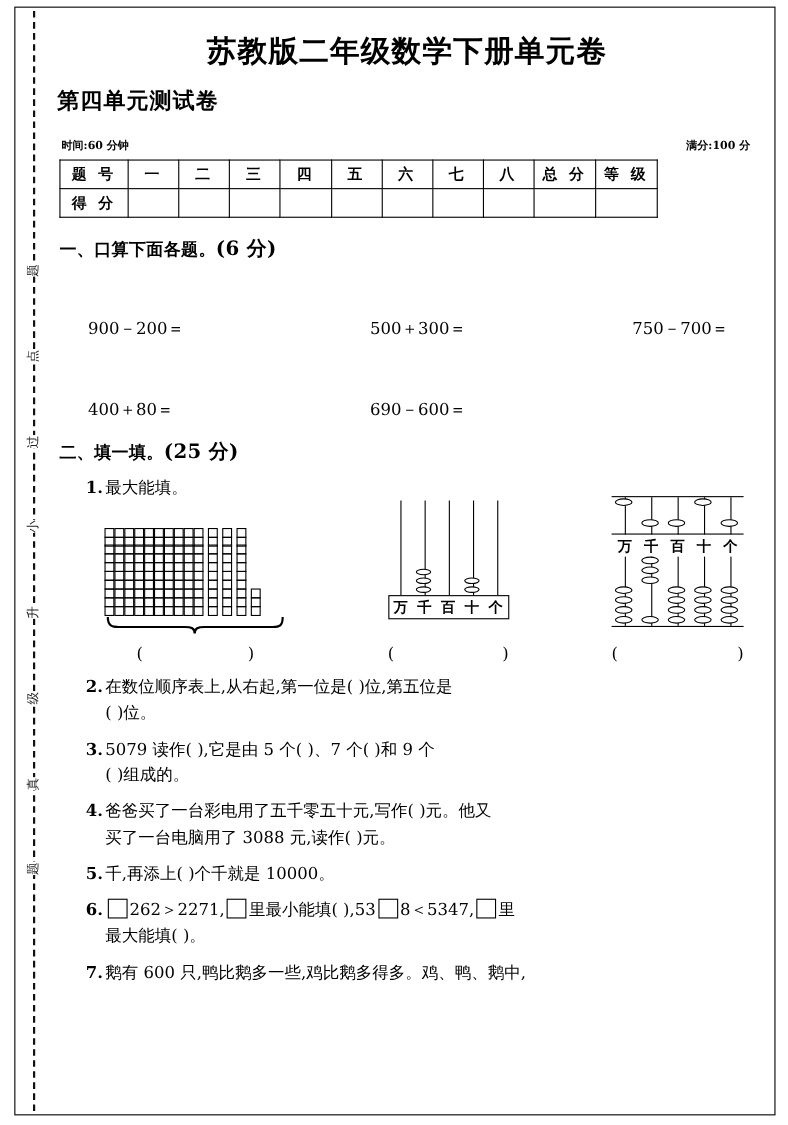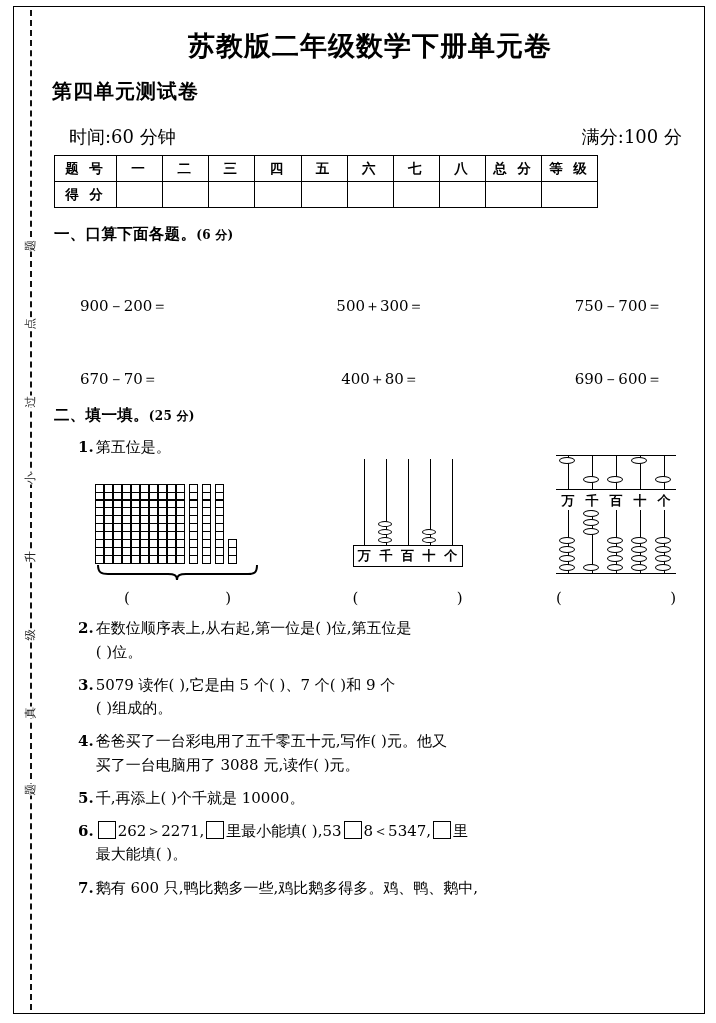--- a/index.html
+++ b/index.html
@@ -71,25 +71,24 @@
     font-size: 20px;
     font-weight: bold;
     letter-spacing: 1px;
     margin-top: 14px;
   }
 
   .meta-row {
     display: flex;
     justify-content: space-between;
     align-items: baseline;
-    font-size: 18px;
-    font-weight: normal;
+    font-size: 10px;
+    font-weight: bold;
     margin-top: 20px;
     padding: 0 6px 0 4px;
-    margin-left: 13px;
   }
 
   
   table.score {
     width: 544px;
     margin: 6px 0 0 2px;
     border-collapse: collapse;
     table-layout: fixed;
   }
   table.score td {
@@ -106,21 +105,21 @@
   table.score td.wide { width: 56px; }
 
   
   .sec-head {
     font-size: 15.5px;
     font-weight: bold;
     margin: 16px 0 4px 2px;
     letter-spacing: 0.3px;
   }
   .sec-head .pts {
-    font-size: 12px;
+    font-size: 18px;
     font-weight: bold;
   }
 
   .calc-grid {
     display: grid;
     grid-template-columns: 1fr 1fr 1fr;
     row-gap: 10px;
     margin: 8px 0 0 28px;
     font-size: 15px;
     width: 600px;
@@ -295,32 +294,31 @@
     </table>
 
   <div class="sec-head">
     <span>一、口算下面各题。</span><span class="pts">(6 分)</span>
   </div>
 
   <div class="calc-grid">
     <div>900－200＝</div>
     <div>500＋300＝</div>
     <div>750－700＝</div>
-    <div>670－70＝</div>
     <div>400＋80＝</div>
     <div>690－600＝</div>
   </div>
 
   <div class="sec-head">
     <span>二、填一填。</span><span class="pts">(25 分)</span>
   </div>
 
   <div class="qitem">
     <span class="qnum">1.</span>
-    <span class="qbody">第五位是。</span>
+    <span class="qbody">最大能填。</span>
   </div>
 
   <div class="figs">
 
     <div class="fig">
       <div class="blocks">
         <div class="cellgrid" id="g-hundreds" style="grid-template-columns: repeat(10, 9px);">
             <i></i>
             <i></i>
             <i></i>

